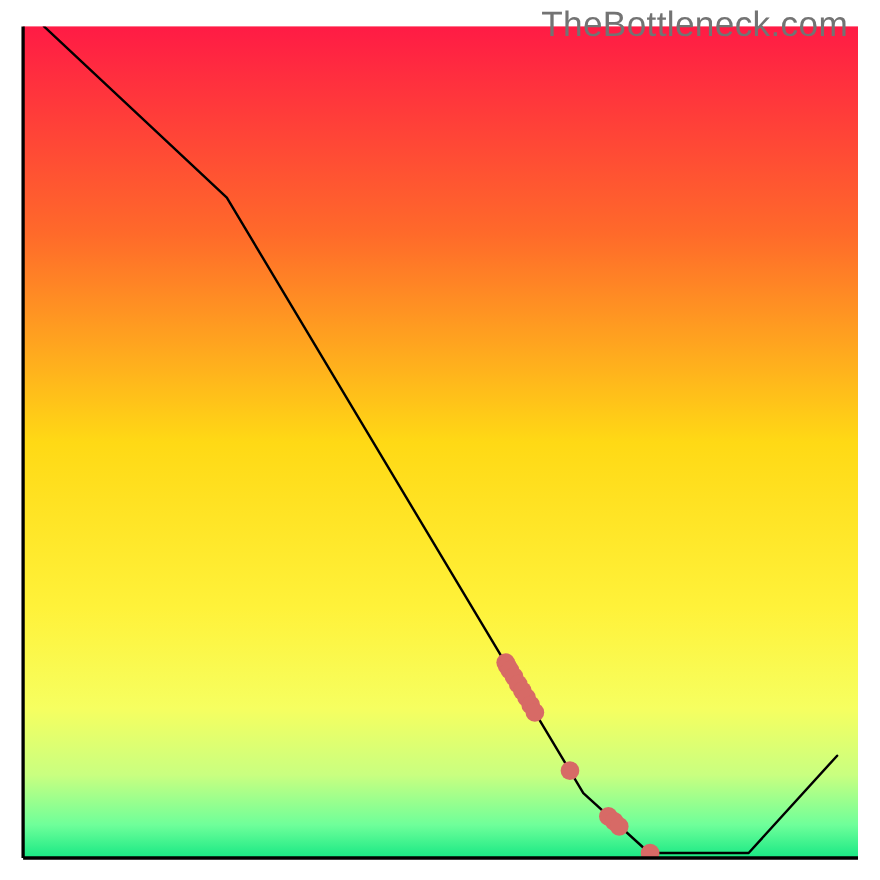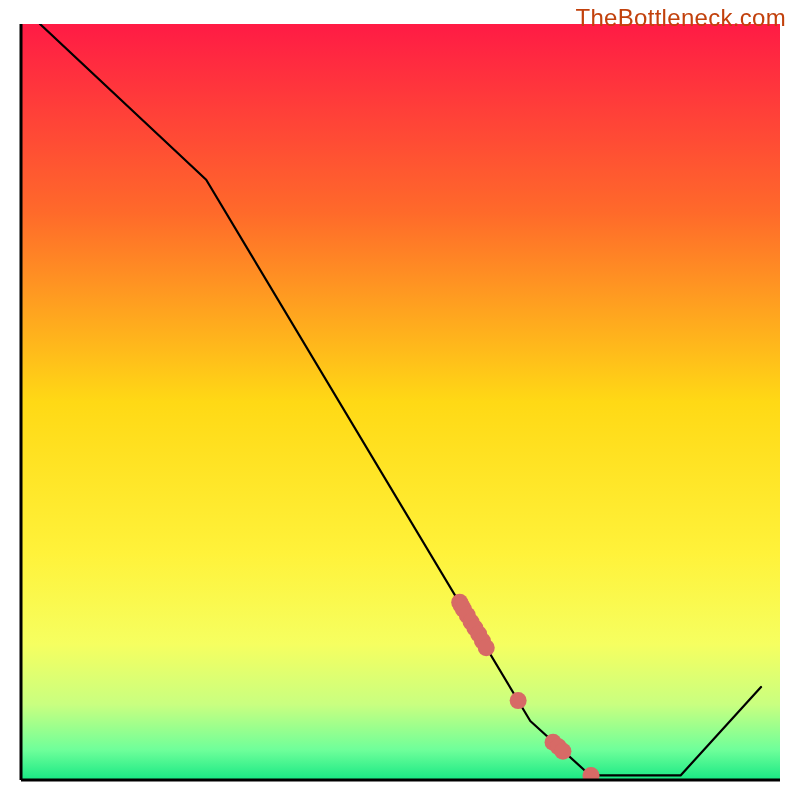--- a/index.html
+++ b/index.html
@@ -12,23 +12,23 @@
   }
   .chart-container {
     position: relative;
     width: 800px;
     height: 800px;
     background: #ffffff;
   }
   .watermark {
     position: absolute;
     top: 4px;
-    right: 14px;
-    color: #c2410c;
-    font-size: 24px;
+    right: 29px;
+    color: #737373;
+    font-size: 32px;
     font-weight: 500;
     letter-spacing: 0.3px;
     z-index: 10;
   }
   svg {
     display: block;
   }
 </style>
 </head>
 <body>

